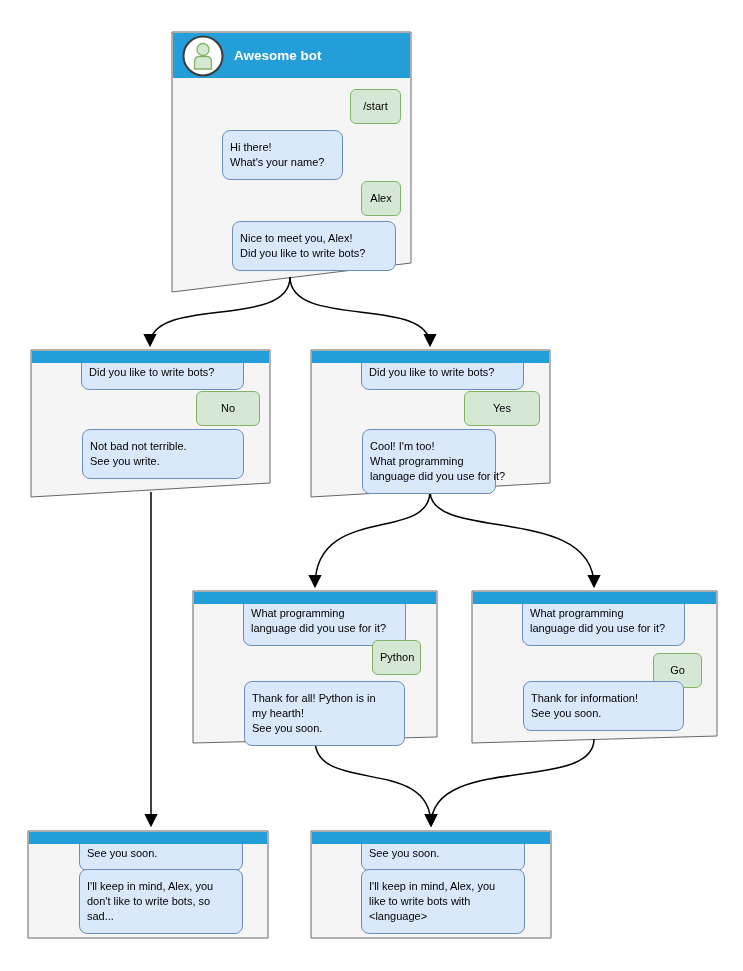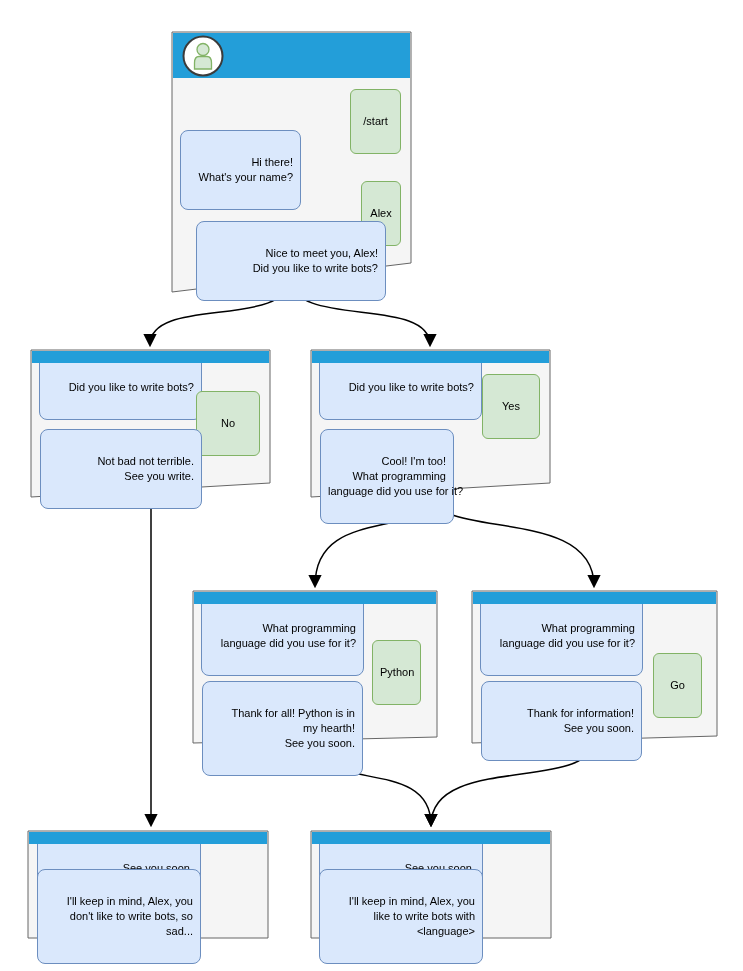--- a/index.html
+++ b/index.html
@@ -14,23 +14,23 @@
     display:flex;align-items:center;
   }
   .avatar{position:absolute;left:9px;top:2px;width:42px;height:42px;}
   .title{
     position:absolute;left:61px;top:0;height:45px;line-height:45px;
     color:#ffffff;font-weight:bold;font-size:13.5px;white-space:nowrap;
   }
   .bar{position:absolute;left:1px;top:1px;height:12px;background:#239ED9;z-index:2;}
   .bubble{
     position:absolute;z-index:1;font-size:11px;line-height:15px;color:#000;
-    border-radius:8px;padding:24px 7px;white-space:pre;box-sizing:border-box;
+    border-radius:8px;padding:9px 7px;white-space:pre;box-sizing:border-box;margin-left:42px;
   }
-  .bot{background:#DAE8FC;border:1px solid #6C8EBF;text-align:right;}
+  .bot{background:#DAE8FC;border:1px solid #6C8EBF;text-align:left;}
   .user{background:#D5E8D4;border:1px solid #82B366;text-align:center;border-radius:6px;}
 </style>
 </head>
 <body>
 
 <div id="canvas">
 
   <svg id="shapes" width="743" height="971" viewBox="0 0 743 971">
     <defs>
       <marker id="arrow" markerWidth="9" markerHeight="9" refX="7.5" refY="4.5" orient="auto">
@@ -55,41 +55,42 @@
     <path d="M594,739 C594,793 431,753 431,825" fill="none" stroke="#000" stroke-width="1.5" marker-end="url(#arrow)"></path>
   </svg>
 
   <div class="node" style="left:172px;top:32px;width:239px;height:260px">
     <div class="header" style="width:237px">
       <svg class="avatar" viewBox="0 0 42 42">
         <circle cx="21" cy="21" r="19.5" fill="#ffffff" stroke="#3b3b3b" stroke-width="2"></circle>
         <circle cx="21" cy="14.5" r="6" fill="#D5E8D4" stroke="#82B366" stroke-width="1.3"></circle>
         <path d="M12.5,34 L12.5,28 Q12.5,21.5 17,21.5 L25,21.5 Q29.5,21.5 29.5,28 L29.5,34 Z" fill="#D5E8D4" stroke="#82B366" stroke-width="1.3"></path>
       </svg>
+      <span class="title">Awesome bot</span>
     </div>
     <div class="bubble user" style="right:10px;top:57px;width:51px">/start</div>
     <div class="bubble bot" style="left:8px;top:98px;width:121px">Hi there!
 What's your name?</div>
     <div class="bubble user" style="right:10px;top:149px;width:40px">Alex</div>
-    <div class="bubble bot" style="left:24px;top:189px;width:190px">Nice to meet you, Alex!
+    <div class="bubble bot" style="left:18px;top:189px;width:164px">Nice to meet you, Alex!
 Did you like to write bots?</div>
   </div>
 
   <div class="node" style="left:31px;top:350px;width:239px;height:147px">
     <div class="bar" style="width:237px"></div>
     <div class="bubble bot" style="left:8px;top:5px;width:163px">Did you like to write bots?</div>
     <div class="bubble user" style="right:10px;top:41px;width:64px">No</div>
     <div class="bubble bot" style="left:9px;top:79px;width:162px">Not bad not terrible.
 See you write.</div>
   </div>
 
   <div class="node" style="left:311px;top:350px;width:239px;height:147px">
     <div class="bar" style="width:237px"></div>
     <div class="bubble bot" style="left:8px;top:5px;width:163px">Did you like to write bots?</div>
-    <div class="bubble user" style="right:10px;top:24px;width:58px">Yes</div>
+    <div class="bubble user" style="right:10px;top:41px;width:76px">Yes</div>
     <div class="bubble bot" style="left:9px;top:79px;width:134px">Cool! I'm too!
 What programming
 language did you use for it?</div>
   </div>
 
   <div class="node" style="left:193px;top:591px;width:244px;height:152px">
     <div class="bar" style="width:242px"></div>
     <div class="bubble bot" style="left:8px;top:5px;width:163px">What programming
 language did you use for it?</div>
     <div class="bubble user" style="right:16px;top:49px;width:49px">Python</div>

